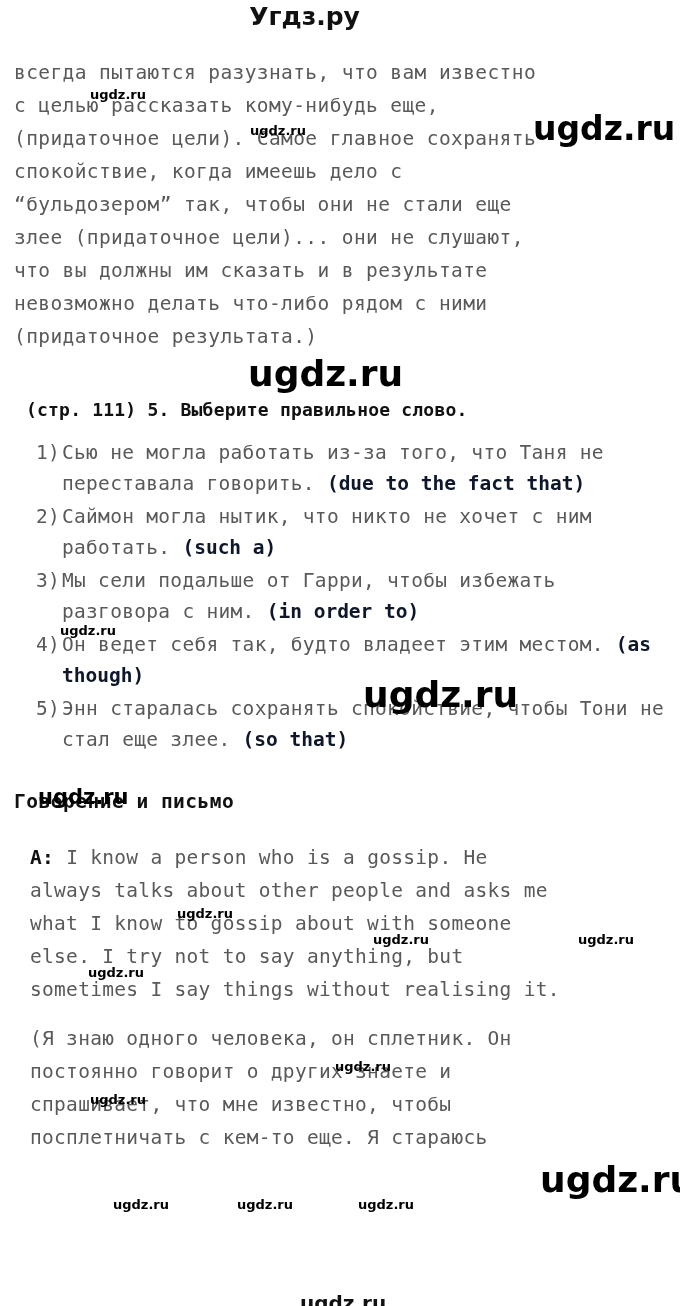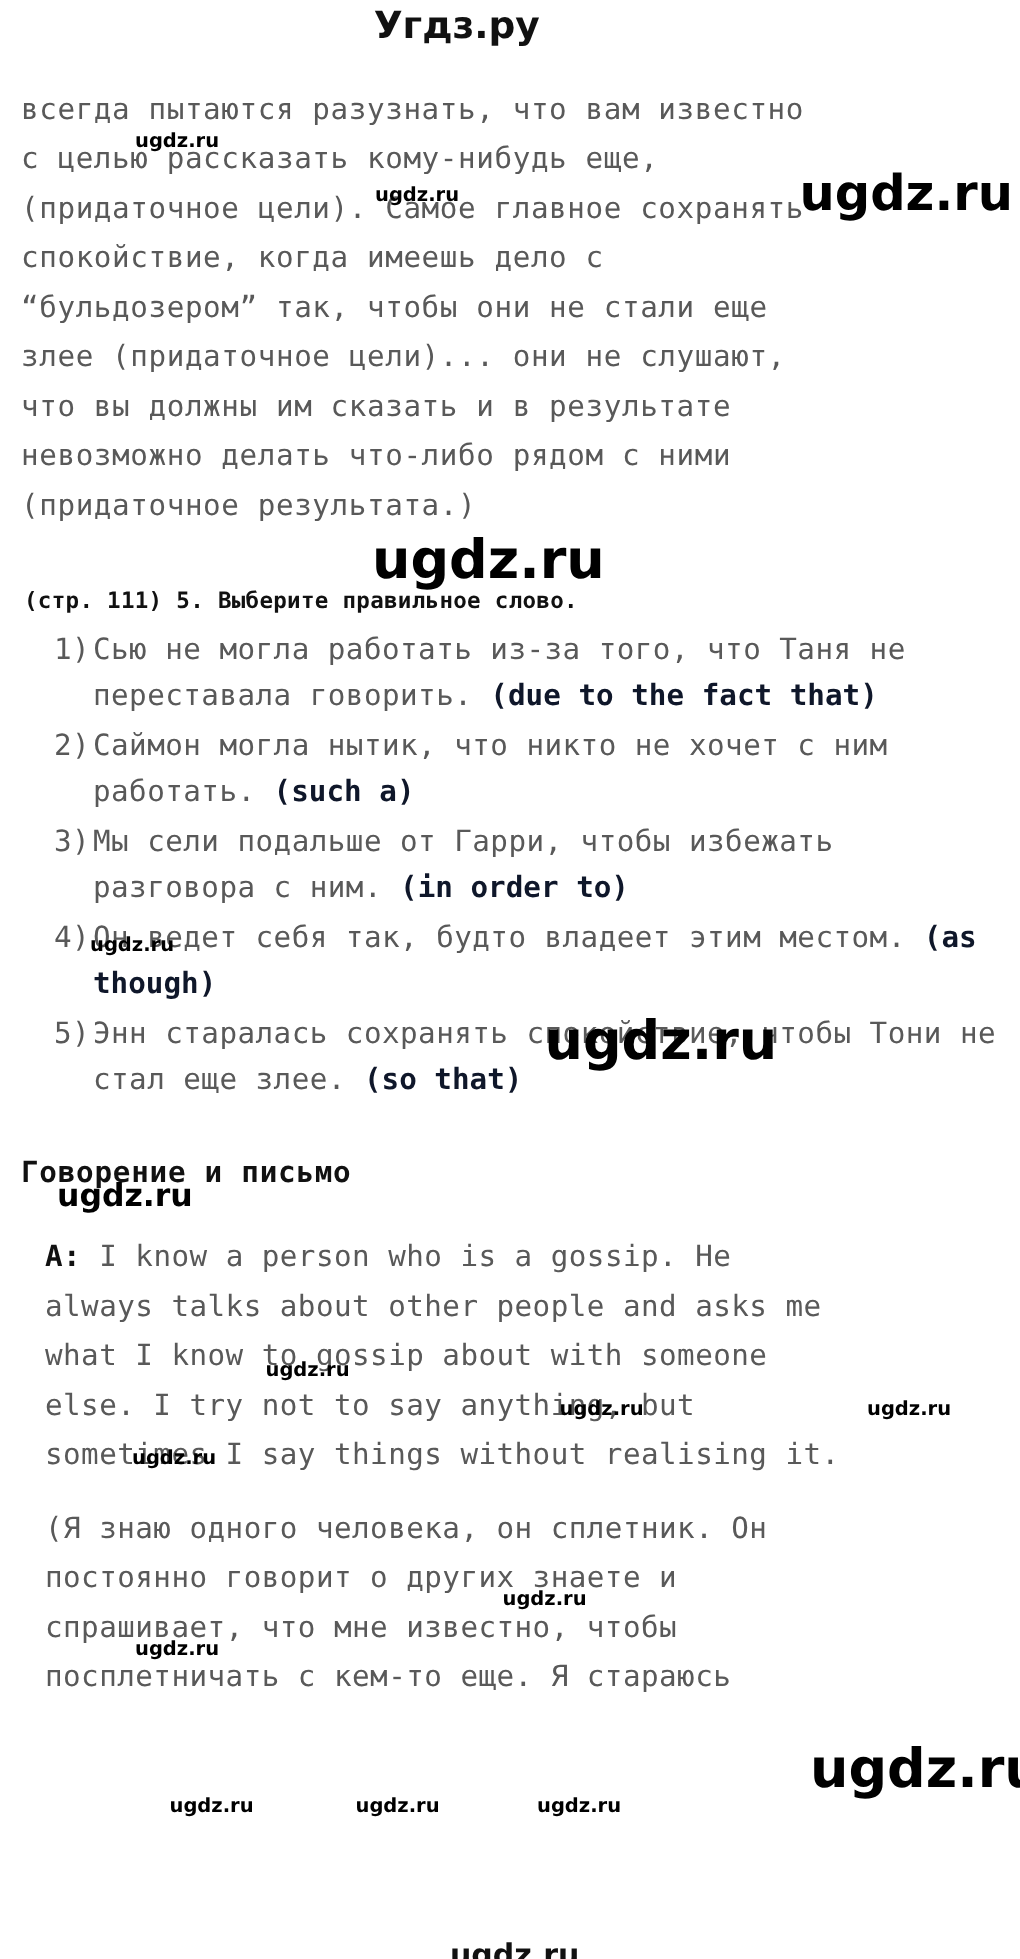--- a/index.html
+++ b/index.html
@@ -46,25 +46,25 @@
     letter-spacing: 0.4px;
     color: #595959;
     margin: 0;
     white-space: pre-wrap;
   }
 
   .spacer-lg { height: 30px; }
   .spacer-sm { height: 8px; }
 
   .task-head {
-    font-size: 15px;
+    font-size: 18px;
     line-height: 30px;
     letter-spacing: 0.2px;
     color: #111111;
-    margin: 2px;
+    margin: 12px;
   }
   .task-head .num {
     font-weight: bold;
   }
   .task-head .prefix {
     font-weight: bold;
   }
 
   .section-title {
     font-size: 19.5px;

